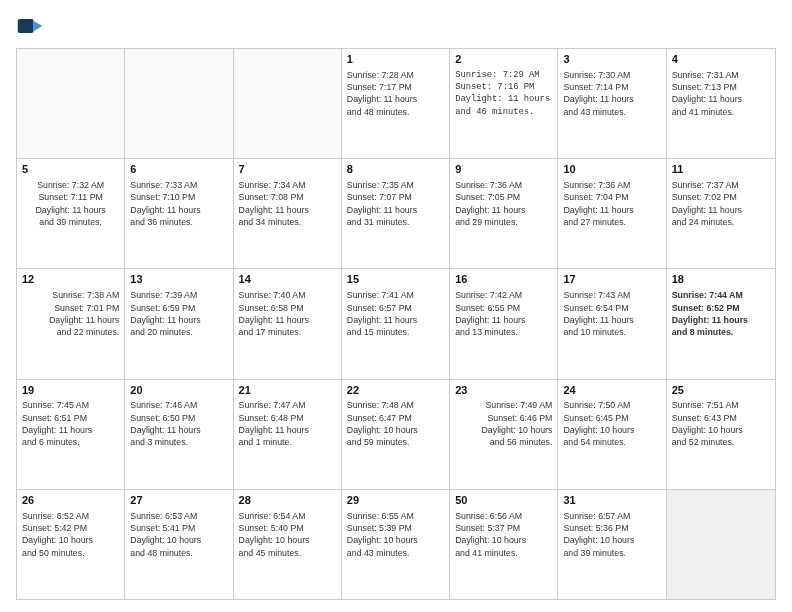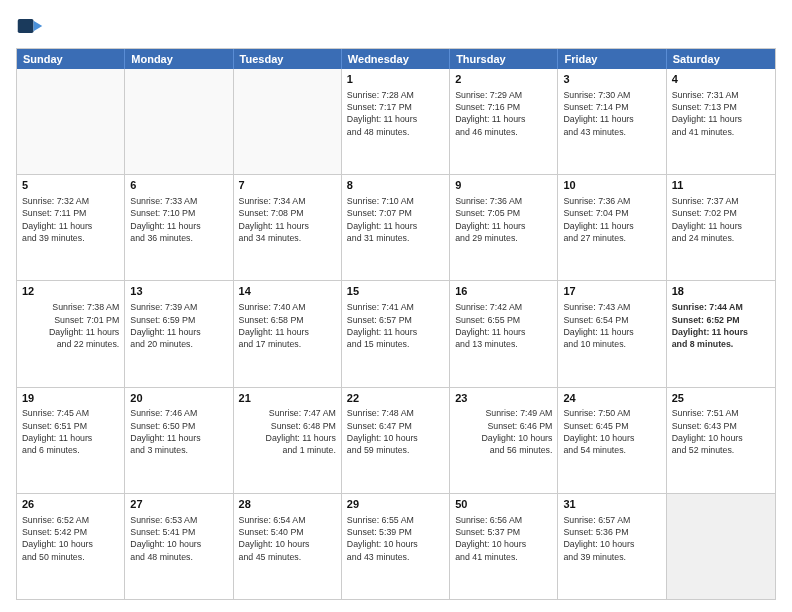--- a/index.html
+++ b/index.html
@@ -125,46 +125,36 @@
         <div><span style="color:#4a90d9"></span></div>
       </div>
     </div>
     <div class="title-block">
       <div class="month-title"></div>
       <div class="subtitle"></div>
     </div>
   </div>
 
   <div class="calendar">
-    <div class="cal-header">
-
-    <div class="cal-header-cell">Sunday</div>
-        <div class="cal-header-cell">Monday</div>
-        <div class="cal-header-cell">Tuesday</div>
-        <div class="cal-header-cell">Wednesday</div>
-        <div class="cal-header-cell">Thursday</div>
-        <div class="cal-header-cell">Friday</div>
-        <div class="cal-header-cell">Saturday</div>
-      </div>
     <div class="cal-body">
 
     <div class="cal-row">
           <div class="cal-cell empty"></div>
           <div class="cal-cell empty"></div>
           <div class="cal-cell empty"></div>
           <div class="cal-cell">
             <div class="day-num">1</div>
             <div class="cell-text" style="white-space: pre-line;">Sunrise: 7:28 AM
 Sunset: 7:17 PM
 Daylight: 11 hours
 and 48 minutes.</div>
           </div>
           <div class="cal-cell">
             <div class="day-num">2</div>
-            <div class="cell-text" style="white-space: pre-line;">Sunrise: 7:29 AM
+            <div class="cell-text" style="white-space: pre-line; font-family: Liberation Mono, monospace;">Sunrise: 7:29 AM
 Sunset: 7:16 PM
 Daylight: 11 hours
 and 46 minutes.</div>
           </div>
           <div class="cal-cell">
             <div class="day-num">3</div>
             <div class="cell-text" style="white-space: pre-line;">Sunrise: 7:30 AM
 Sunset: 7:14 PM
 Daylight: 11 hours
 and 43 minutes.</div>
@@ -173,42 +163,42 @@
             <div class="day-num">4</div>
             <div class="cell-text" style="white-space: pre-line;">Sunrise: 7:31 AM
 Sunset: 7:13 PM
 Daylight: 11 hours
 and 41 minutes.</div>
           </div>
         </div>
         <div class="cal-row">
           <div class="cal-cell">
             <div class="day-num">5</div>
-            <div class="cell-text" style="white-space: pre-line;">Sunrise: 7:32 AM
+            <div class="cell-text" style="white-space: pre-line; text-align: center;">Sunrise: 7:32 AM
 Sunset: 7:11 PM
 Daylight: 11 hours
 and 39 minutes.</div>
           </div>
           <div class="cal-cell">
             <div class="day-num">6</div>
             <div class="cell-text" style="white-space: pre-line;">Sunrise: 7:33 AM
 Sunset: 7:10 PM
 Daylight: 11 hours
 and 36 minutes.</div>
           </div>
           <div class="cal-cell">
             <div class="day-num">7</div>
             <div class="cell-text" style="white-space: pre-line;">Sunrise: 7:34 AM
 Sunset: 7:08 PM
 Daylight: 11 hours
 and 34 minutes.</div>
           </div>
           <div class="cal-cell">
             <div class="day-num">8</div>
-            <div class="cell-text" style="white-space: pre-line;">Sunrise: 7:10 AM
+            <div class="cell-text" style="white-space: pre-line;">Sunrise: 7:35 AM
 Sunset: 7:07 PM
 Daylight: 11 hours
 and 31 minutes.</div>
           </div>
           <div class="cal-cell">
             <div class="day-num">9</div>
             <div class="cell-text" style="white-space: pre-line;">Sunrise: 7:36 AM
 Sunset: 7:05 PM
 Daylight: 11 hours
 and 29 minutes.</div>
@@ -289,21 +279,21 @@
           </div>
           <div class="cal-cell">
             <div class="day-num">20</div>
             <div class="cell-text" style="white-space: pre-line;">Sunrise: 7:46 AM
 Sunset: 6:50 PM
 Daylight: 11 hours
 and 3 minutes.</div>
           </div>
           <div class="cal-cell">
             <div class="day-num">21</div>
-            <div class="cell-text" style="white-space: pre-line; text-align: right;">Sunrise: 7:47 AM
+            <div class="cell-text" style="white-space: pre-line;">Sunrise: 7:47 AM
 Sunset: 6:48 PM
 Daylight: 11 hours
 and 1 minute.</div>
           </div>
           <div class="cal-cell">
             <div class="day-num">22</div>
             <div class="cell-text" style="white-space: pre-line;">Sunrise: 7:48 AM
 Sunset: 6:47 PM
 Daylight: 10 hours
 and 59 minutes.</div>

